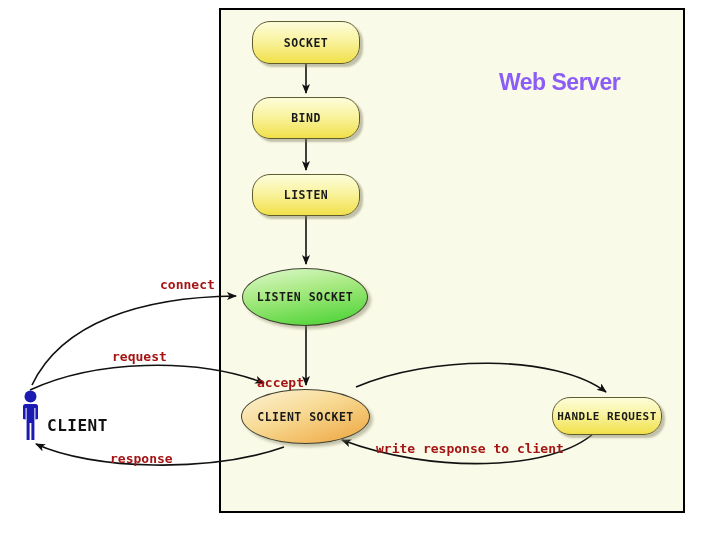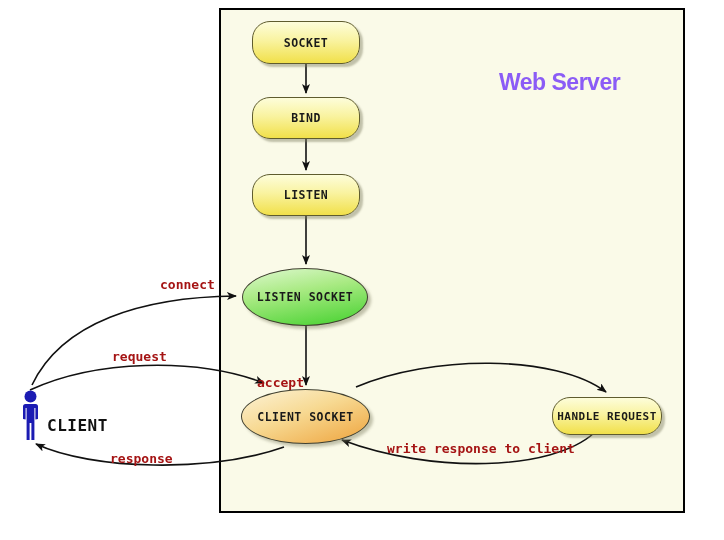--- a/index.html
+++ b/index.html
@@ -43,21 +43,21 @@
     background:linear-gradient(160deg,#fcf3d7 0%,#f7d992 45%,#eea33c 100%);
   }
   .edge-label{
     position:absolute;color:#a51414;font-size:13px;font-weight:bold;white-space:nowrap;
   }
   .lbl-connect {left:112px;top:277px;margin-left:48px;}
   .lbl-request {left:112px;top:349px;}
   .lbl-response{left:110px;top:451px;}
   .lbl-accept  {left:257px;top:339px;margin-top:36px;}
   .lbl-read    {left:359px;top:349px;}
-  .lbl-write   {left:376px;top:441px;margin-left:11px;}
+  .lbl-write   {left:376px;top:441px;}
   .arrow-layer{position:absolute;left:0;top:0;width:724px;height:540px;pointer-events:none;}
   .client-actor{position:absolute;left:19px;top:390px;}
   .client-label{
     position:absolute;left:47px;top:416px;color:#111111;
     font-weight:bold;font-size:16px;letter-spacing:0.5px;
   }
 </style>
 </head>
 <body>
 

